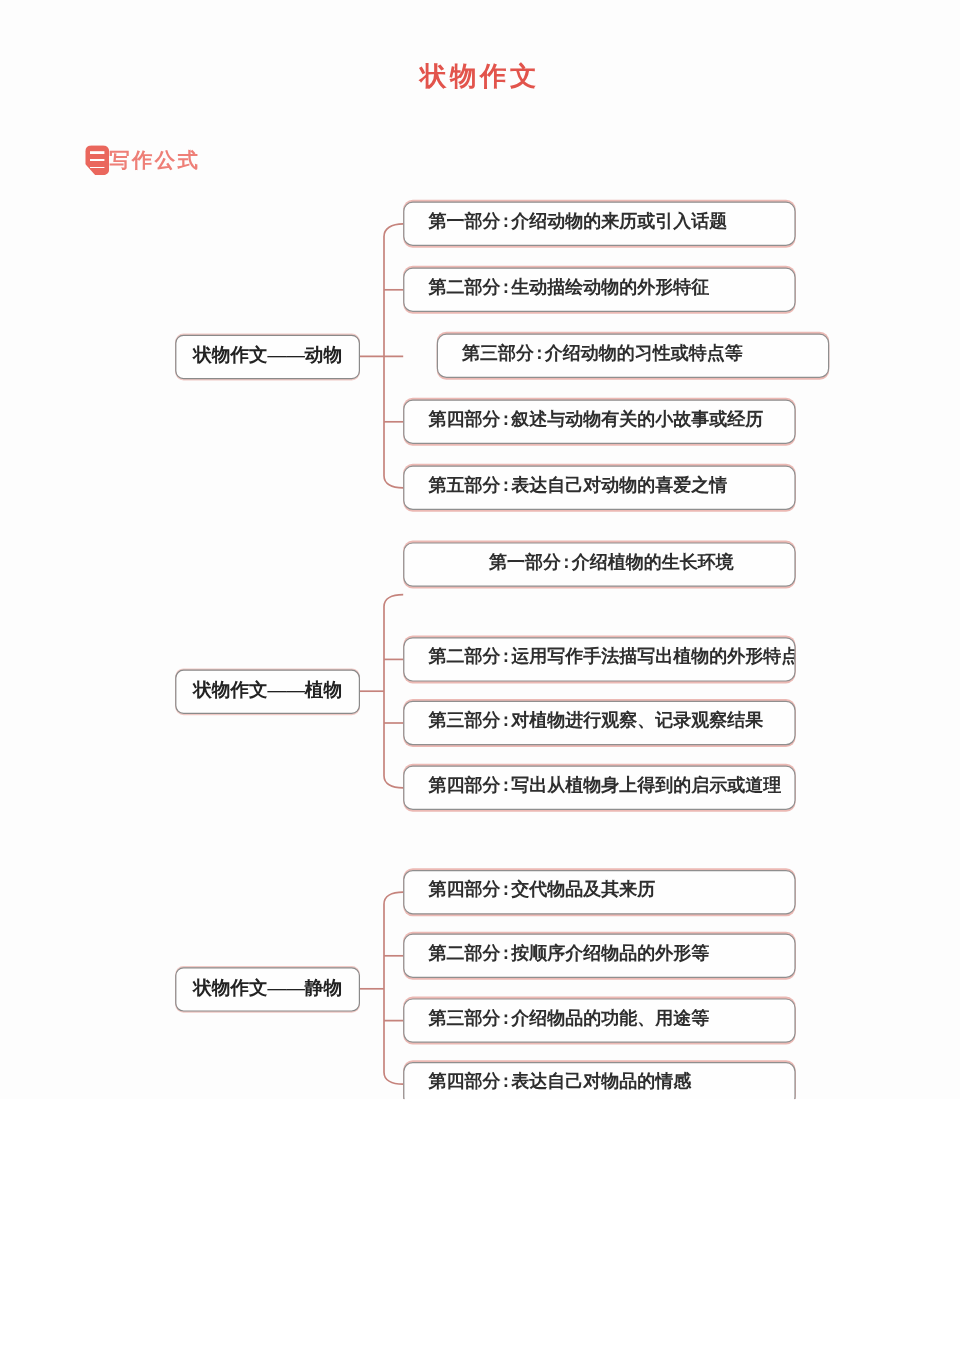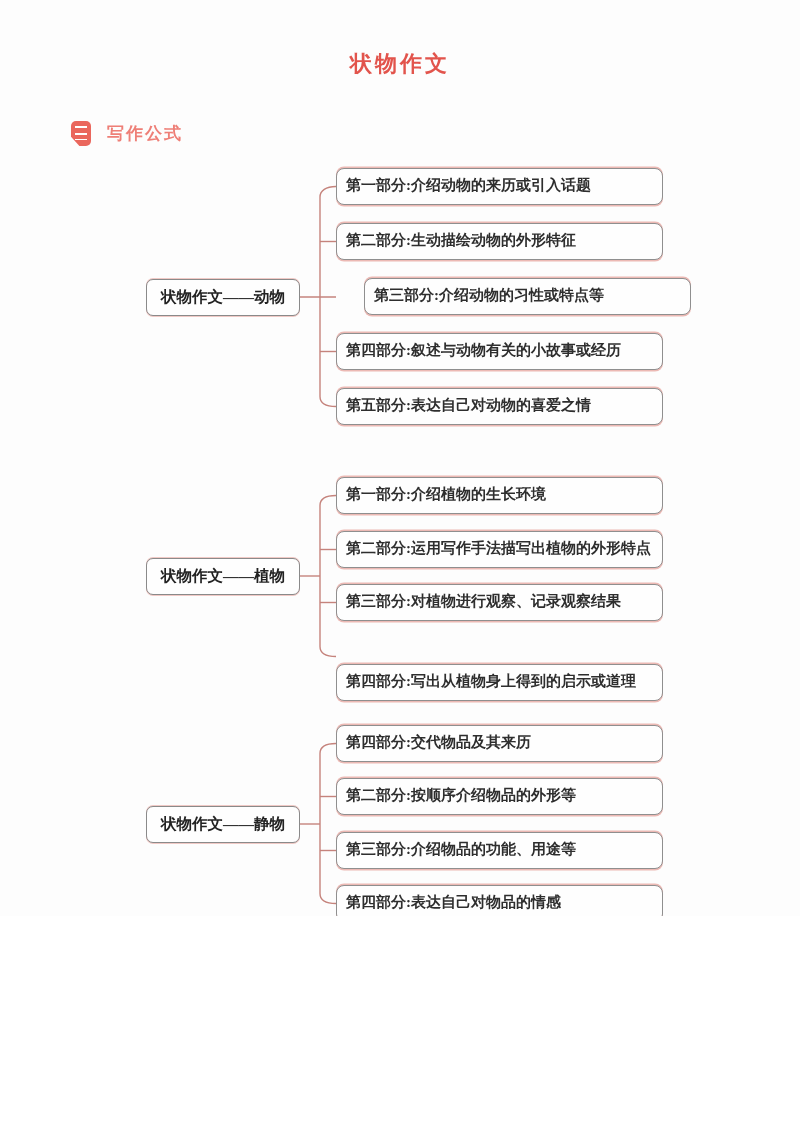--- a/index.html
+++ b/index.html
@@ -10,21 +10,21 @@
   }
   
   .title {
     position:absolute; top:49px; left:0; width:100%; margin:0;
     text-align:center; font-size:22px; font-weight:bold;
     color:#e2544c; letter-spacing:3px;
     font-family:"Liberation Sans", sans-serif;
   }
   .section-heading {
     position:absolute; top:121px; left:71px;
-    display:flex; align-items:center; gap:16px;
+    display:flex; align-items:center; gap:0;
   }
   .memo-icon {
     width:20px; height:25px; background:#ea675d;
     border-radius:5px; position:relative;
     clip-path:polygon(0 0,100% 0,100% 100%,42% 100%,0 63%);
   }
   .memo-icon::before {
     content:""; position:absolute; left:4px; right:4px; top:5px; height:14px;
     background:repeating-linear-gradient(to bottom,#ffffff 0 2px,rgba(0,0,0,0) 2px 6.5px);
   }
@@ -41,30 +41,30 @@
     box-shadow:0 1px 0 rgba(214,102,92,.35), 0 -1px 0 rgba(214,102,92,.35);
     font-family:"Liberation Serif", serif; font-weight:bold;
     font-size:15.5px; color:#222222; text-align:center; line-height:33px;
     white-space:nowrap;
   }
   .branch-box {
     position:absolute; left:336px; width:327px; height:37px;
     box-sizing:border-box; background:#fefefe;
     border:1.5px solid #8f8f8f; border-radius:8px;
     box-shadow:0 1.5px 0 rgba(216,102,92,.45), 0 -1.5px 0 rgba(216,102,92,.45);
-    font-family:Liberation Serif, serif; font-weight:bold;
+    font-family:Liberation Mono, monospace; font-weight:bold;
     font-size:15px; color:#2e2e2e; line-height:33px;
-    padding-left:9px; white-space:nowrap; overflow:hidden;
+    padding-left:20px; white-space:nowrap; overflow:hidden;
   }
   
   .d1r { top:279px; } .d1b0 { top:168px; } .d1b1 { top:223px; }
   .d1b2 { top:278px;margin-left:28px; } .d1b3 { top:333px; } .d1b4 { top:388px; }
   
-  .d2r { top:558px; } .d2b0 { top:477px; } .d2b1 { top:531px; }
-  .d2b2 { top:584px; } .d2b3 { top:664px; }
+  .d2r { top:558px; } .d2b0 { top:452px;text-align:center; } .d2b1 { top:531px; }
+  .d2b2 { top:584px; } .d2b3 { top:638px; }
   
   .d3r { top:806px; } .d3b0 { top:725px; } .d3b1 { top:778px; }
   .d3b2 { top:832px; } .d3b3 { top:885px; }
   
   .page-number {
     position:absolute; top:1074px; left:0; width:100%;
     text-align:center; font-size:16px; font-weight:bold; color:#d5413a;
   }
 </style>
 </head>

